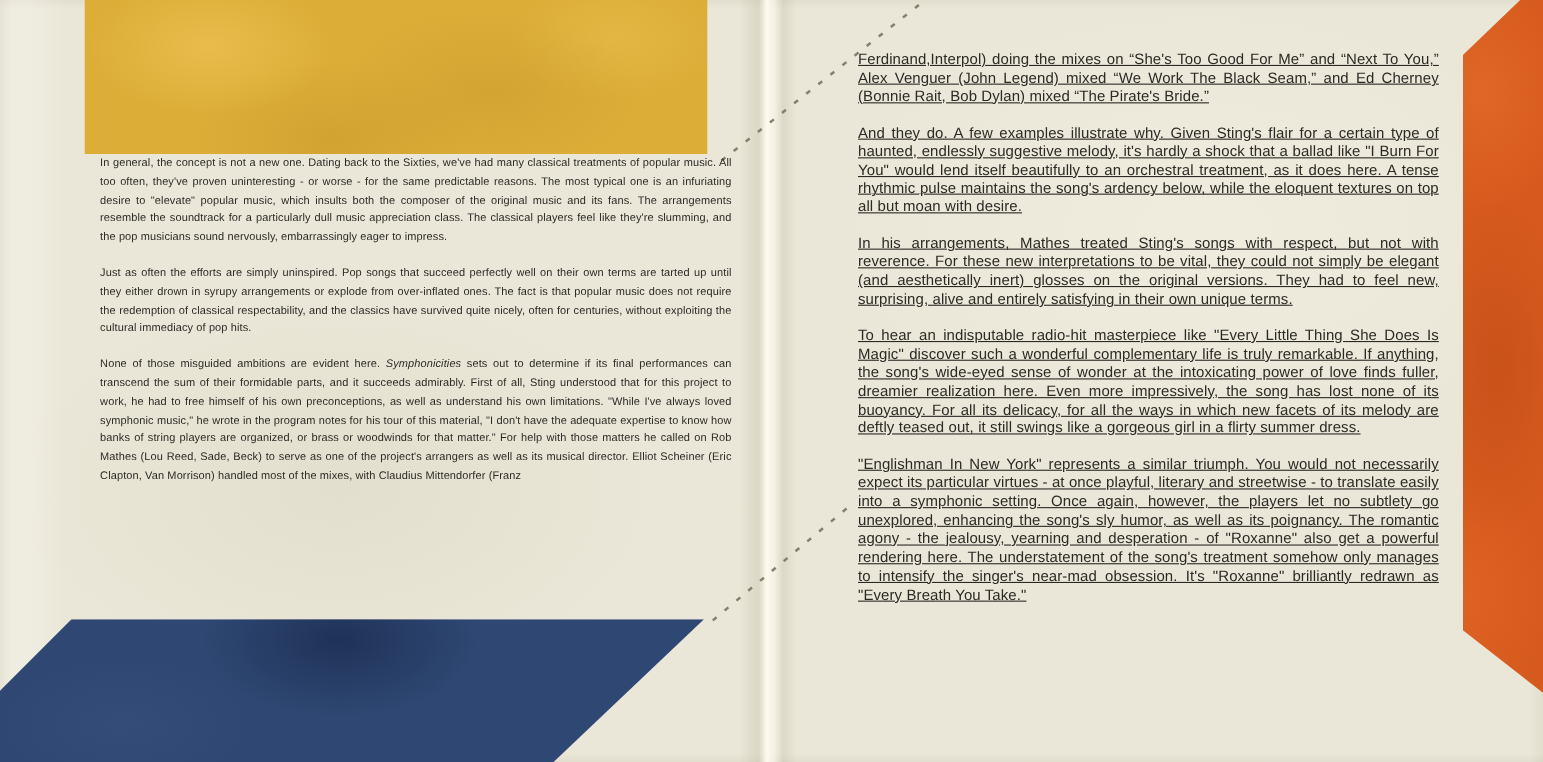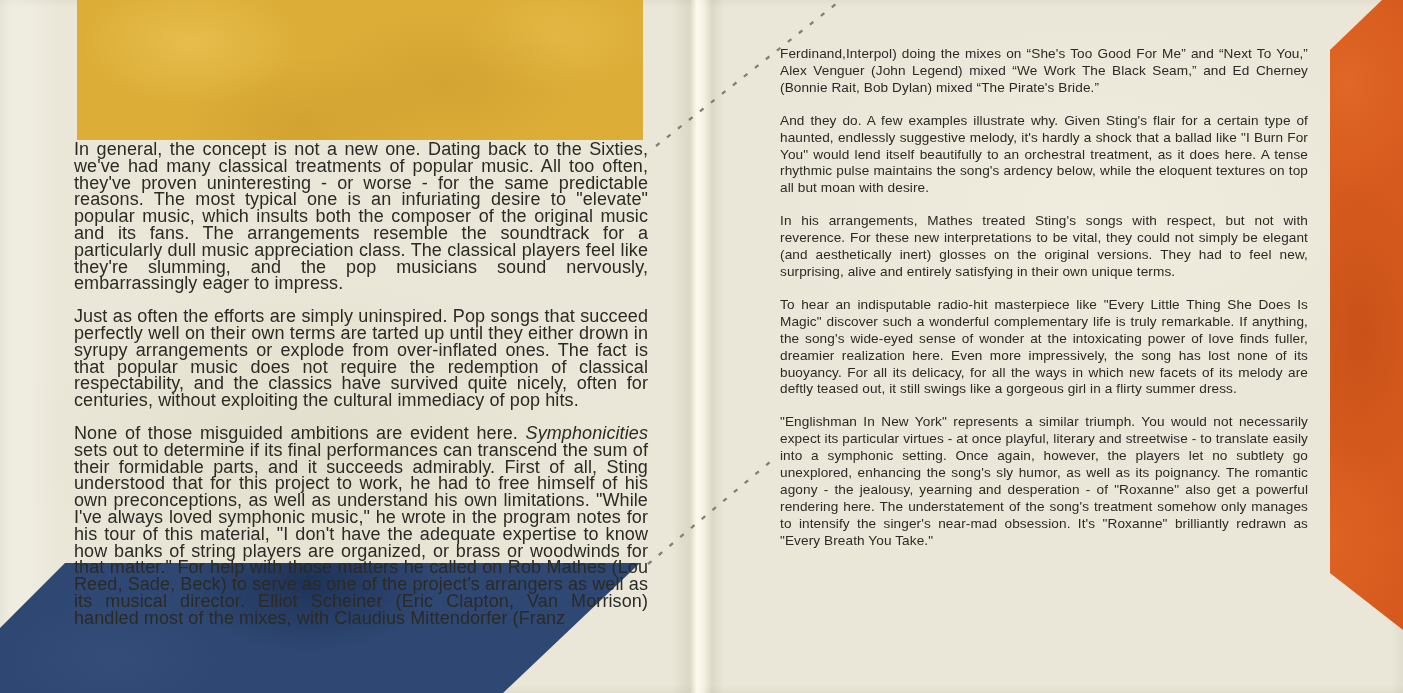--- a/index.html
+++ b/index.html
@@ -76,26 +76,26 @@
   }
 
   .page-text {
     position: absolute;
     color: var(--text, #2b2a25);
     text-align: justify;
     letter-spacing: 0.1px;
   }
   .page-text p { margin-bottom: 16px; }
   .page-text.left {
-    left: 74px; top: 141px; width: 574px;
-    font-size: 18px; line-height: 16.8px;
+    left: 91px; top: 141px; width: 574px;
+    font-size: 10px; line-height: 16.8px;
   }
   .page-text.right {
     left: 780px; top: 46px; width: 528px;
-    font-size: 13.6px; line-height: 16.9px;
+    font-size: 13.6px; line-height: 16.9px; text-decoration: underline;
   }
 </style>
 </head>
 <body>
 
 <div class="paper">
   <div class="shape blue-parallelogram"></div>
   <div class="shape orange-band"></div>
   <div class="yellow-rect"></div>
 

